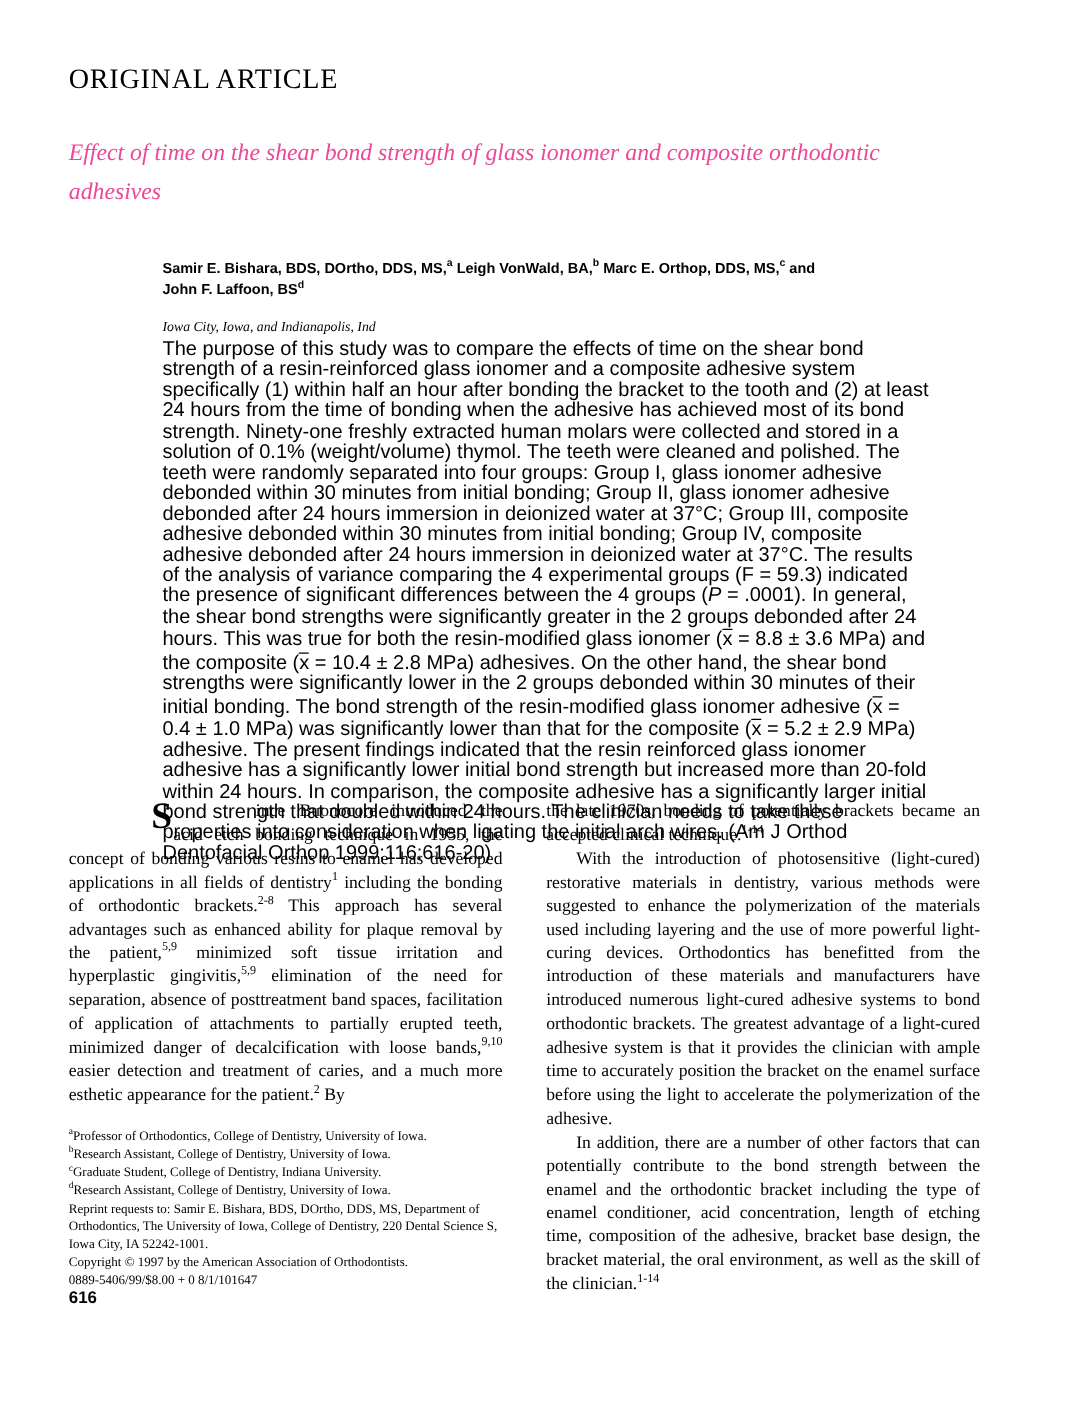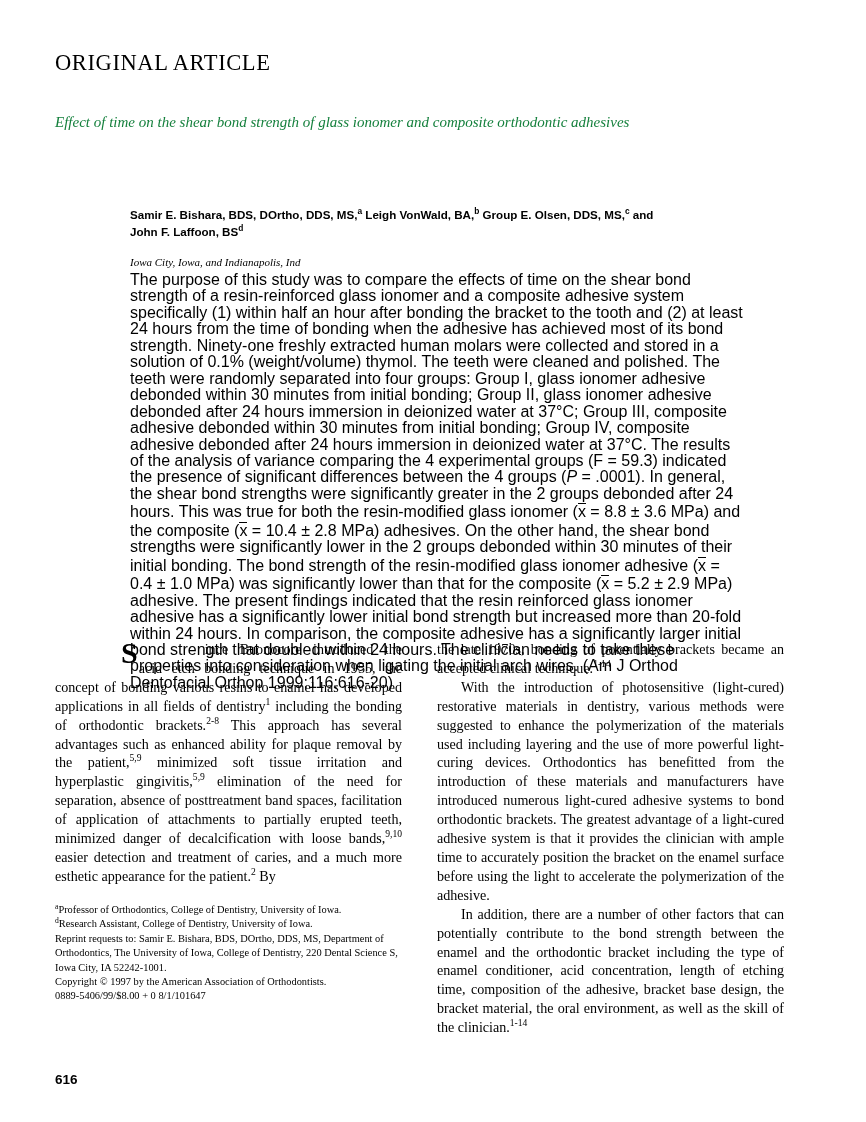--- a/index.html
+++ b/index.html
@@ -33,23 +33,23 @@
     letter-spacing: 0.6px;
     color: #000;
   }
   .article-title {
     position: absolute;
     left: 55px;
     top: 107px;
     width: 700px;
     font-family: "Liberation Serif", serif;
     font-style: italic;
-    font-size: 15px;
+    font-size: 19px;
     line-height: 31px;
-    color: #15803d;
+    color: #ec4899;
   }
 
   
   .authors {
     position: absolute;
     left: 130px;
     top: 207px;
     width: 620px;
     font-family: "Liberation Sans", sans-serif;
     font-weight: bold;
@@ -142,58 +142,60 @@
     font-size: 7.6px;
     vertical-align: super;
     line-height: 0;
   }
   .fn-gap { margin-top: 1px; }
 
   
   .page-number {
     position: absolute;
     left: 55px;
-    top: 1072px;
+    top: 1030px;
     font-family: "Liberation Sans", sans-serif;
     font-weight: bold;
     font-size: 13.5px;
     color: #000;
   }
 </style>
 </head>
 <body>
 
 <div class="page">
 
   <div class="article-type">ORIGINAL ARTICLE</div>
 
   <div class="article-title">Effect of time on the shear bond strength of glass ionomer and composite orthodontic adhesives</div>
 
   <div class="authors">
-    <span>Samir E. Bishara, BDS, DOrtho, DDS, MS,</span><sup>a</sup><span> Leigh VonWald, BA,</span><sup>b</sup><span> Group E. Olsen, DDS, MS,</span><sup>c</sup><span> and</span><br><span>John F. Laffoon, BS</span><sup>d</sup>
+    <span>Samir E. Bishara, BDS, DOrtho, DDS, MS,</span><sup>a</sup><span> Leigh VonWald, BA,</span><sup>b</sup><span> Marc E. Orthop, DDS, MS,</span><sup>c</sup><span> and</span><br><span>John F. Laffoon, BS</span><sup>d</sup>
   </div>
 
   <div class="affil-line">Iowa City, Iowa, and Indianapolis, Ind</div>
 
   <div class="abstract">
     <span>The purpose of this study was to compare the effects of time on the shear bond strength of a resin-reinforced glass ionomer and a composite adhesive system specifically (1) within half an hour after bonding the bracket to the tooth and (2) at least 24 hours from the time of bonding when the adhesive has achieved most of its bond strength. Ninety-one freshly extracted human molars were collected and stored in a solution of 0.1% (weight/volume) thymol. The teeth were cleaned and polished. The teeth were randomly separated into four groups: Group I, glass ionomer adhesive debonded within 30 minutes from initial bonding; Group II, glass ionomer adhesive debonded after 24 hours immersion in deionized water at 37°C; Group III, composite adhesive debonded within 30 minutes from initial bonding; Group IV, composite adhesive debonded after 24 hours immersion in deionized water at 37°C. The results of the analysis of variance comparing the 4 experimental groups (F = 59.3) indicated the presence of significant differences between the 4 groups (</span><i>P</i><span> = .0001). In general, the shear bond strengths were significantly greater in the 2 groups debonded after 24 hours. This was true for both the resin-modified glass ionomer (</span><span class="xbar">x</span><span> = 8.8 ± 3.6 MPa) and the composite (</span><span class="xbar">x</span><span> = 10.4 ± 2.8 MPa) adhesives. On the other hand, the shear bond strengths were significantly lower in the 2 groups debonded within 30 minutes of their initial bonding. The bond strength of the resin-modified glass ionomer adhesive (</span><span class="xbar">x</span><span> = 0.4 ± 1.0 MPa) was significantly lower than that for the composite (</span><span class="xbar">x</span><span> = 5.2 ± 2.9 MPa) adhesive. The present findings indicated that the resin reinforced glass ionomer adhesive has a significantly lower initial bond strength but increased more than 20-fold within 24 hours. In comparison, the composite adhesive has a significantly larger initial bond strength that doubled within 24 hours. The clinician needs to take these properties into consideration when ligating the initial arch wires. (Am J Orthod Dentofacial Orthop 1999;116:616-20)</span>
   </div>
 
   <div class="col col-left">
     <p class="first-par"><span class="dropcap">S</span><span>ince Buonocore introduced the acid etch bonding technique in 1955, the concept of bonding various resins to enamel has developed applications in all fields of dentistry</span><sup>1</sup><span> including the bonding of orthodontic brackets.</span><sup>2-8</sup><span> This approach has several advantages such as enhanced ability for plaque removal by the patient,</span><sup>5,9</sup><span> minimized soft tissue irritation and hyperplastic gingivitis,</span><sup>5,9</sup><span> elimination of the need for separation, absence of posttreatment band spaces, facilitation of application of attachments to partially erupted teeth, minimized danger of decalcification with loose bands,</span><sup>9,10</sup><span> easier detection and treatment of caries, and a much more esthetic appearance for the patient.</span><sup>2</sup><span> By</span></p>
   </div>
 
   <div class="col col-right">
     <p><span>the late 1970s, bonding of potentially brackets became an accepted clinical technique.</span><sup>1-14</sup></p>
     <p class="indent">With the introduction of photosensitive (light-cured) restorative materials in dentistry, various methods were suggested to enhance the polymerization of the materials used including layering and the use of more powerful light-curing devices. Orthodontics has benefitted from the introduction of these materials and manufacturers have introduced numerous light-cured adhesive systems to bond orthodontic brackets. The greatest advantage of a light-cured adhesive system is that it provides the clinician with ample time to accurately position the bracket on the enamel surface before using the light to accelerate the polymerization of the adhesive.</p>
     <p class="indent"><span>In addition, there are a number of other factors that can potentially contribute to the bond strength between the enamel and the orthodontic bracket including the type of enamel conditioner, acid concentration, length of etching time, composition of the adhesive, bracket base design, the bracket material, the oral environment, as well as the skill of the clinician.</span><sup>1-14</sup></p>
   </div>
 
   <div class="footnotes">
     <p><sup>a</sup><span>Professor of Orthodontics, College of Dentistry, University of Iowa.</span></p>
+    <p><sup>b</sup><span>Research Assistant, College of Dentistry, University of Iowa.</span></p>
+    <p><sup>c</sup><span>Graduate Student, College of Dentistry, Indiana University.</span></p>
     <p><sup>d</sup><span>Research Assistant, College of Dentistry, University of Iowa.</span></p>
     <p class="fn-gap">Reprint requests to: Samir E. Bishara, BDS, DOrtho, DDS, MS, Department of Orthodontics, The University of Iowa, College of Dentistry, 220 Dental Science S, Iowa City, IA 52242-1001.</p>
     <p class="fn-gap">Copyright © 1997 by the American Association of Orthodontists.</p>
     <p>0889-5406/99/$8.00 + 0    8/1/101647</p>
   </div>
 
   <div class="page-number">616</div>
 
 </div>
 

